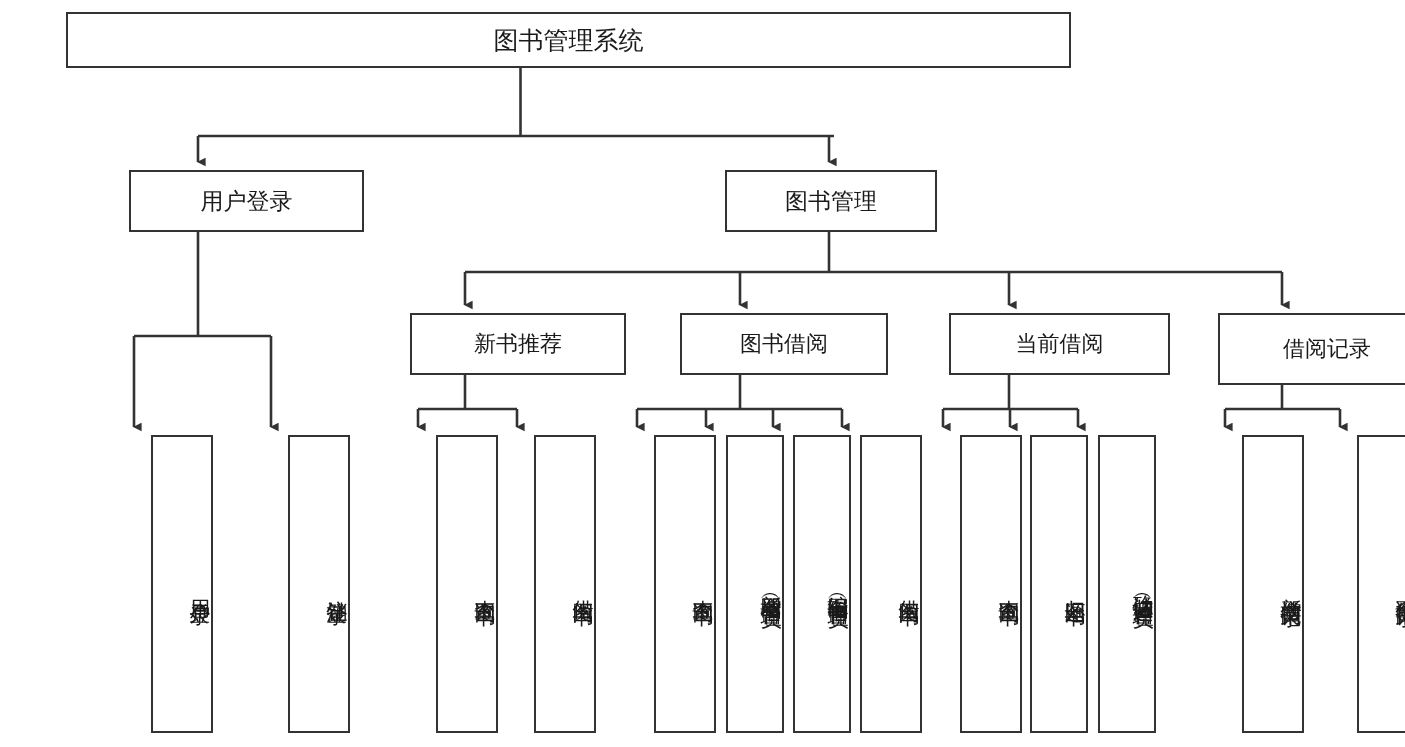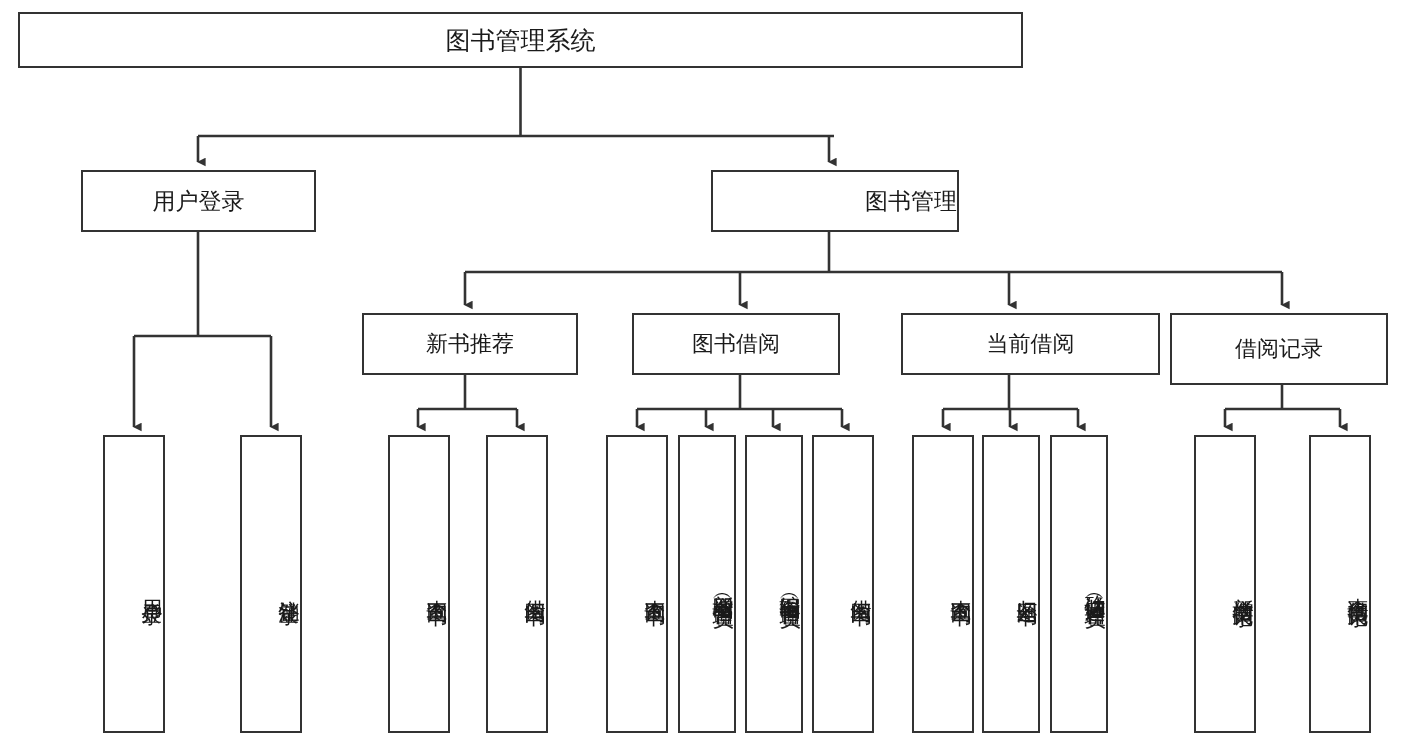--- a/index.html
+++ b/index.html
@@ -29,20 +29,21 @@
   .node {
     position: absolute;
     box-sizing: border-box;
     border: 2.5px solid #333333;
     background: #ffffff;
     display: flex;
     align-items: center;
     justify-content: center;
     color: #1a1a1a;
     z-index: 2;
+    margin-left: 48px;
   }
   .node.level-0 {
     font-size: 25px;
   }
   .node.level-1 {
     font-size: 23px;
   }
   .node.level-2 {
     font-size: 22px;
   }
@@ -128,31 +129,31 @@
     </g>
   </svg>
 
   <div class="node level-0" style="left:18px; top:12px; width:1005px; height:56px;">
     <span>图书管理系统</span>
   </div>
 
   <div class="node level-1" style="left:81px; top:170px; width:235px; height:62px;">
     <span>用户登录</span>
   </div>
-  <div class="node level-1" style="left:711px; top:170px; width:248px; height:62px;justify-content:flex-end;">
+  <div class="node level-1" style="left:677px; top:170px; width:212px; height:62px;">
     <span>图书管理</span>
   </div>
 
   <div class="node level-2" style="left:362px; top:313px; width:216px; height:62px;">
     <span>新书推荐</span>
   </div>
   <div class="node level-2" style="left:632px; top:313px; width:208px; height:62px;">
     <span>图书借阅</span>
   </div>
-  <div class="node level-2" style="left:901px; top:313px; width:259px; height:62px;">
+  <div class="node level-2" style="left:901px; top:313px; width:221px; height:62px;">
     <span>当前借阅</span>
   </div>
   <div class="node level-2" style="left:1170px; top:313px; width:218px; height:72px;">
     <span>借阅记录</span>
   </div>
 
   <div class="node leaf" style="left:103px; top:435px; width:62px; height:298px;">
     <span class="vtext">用户登录</span>
   </div>
   <div class="node leaf" style="left:240px; top:435px; width:62px; height:298px;">

